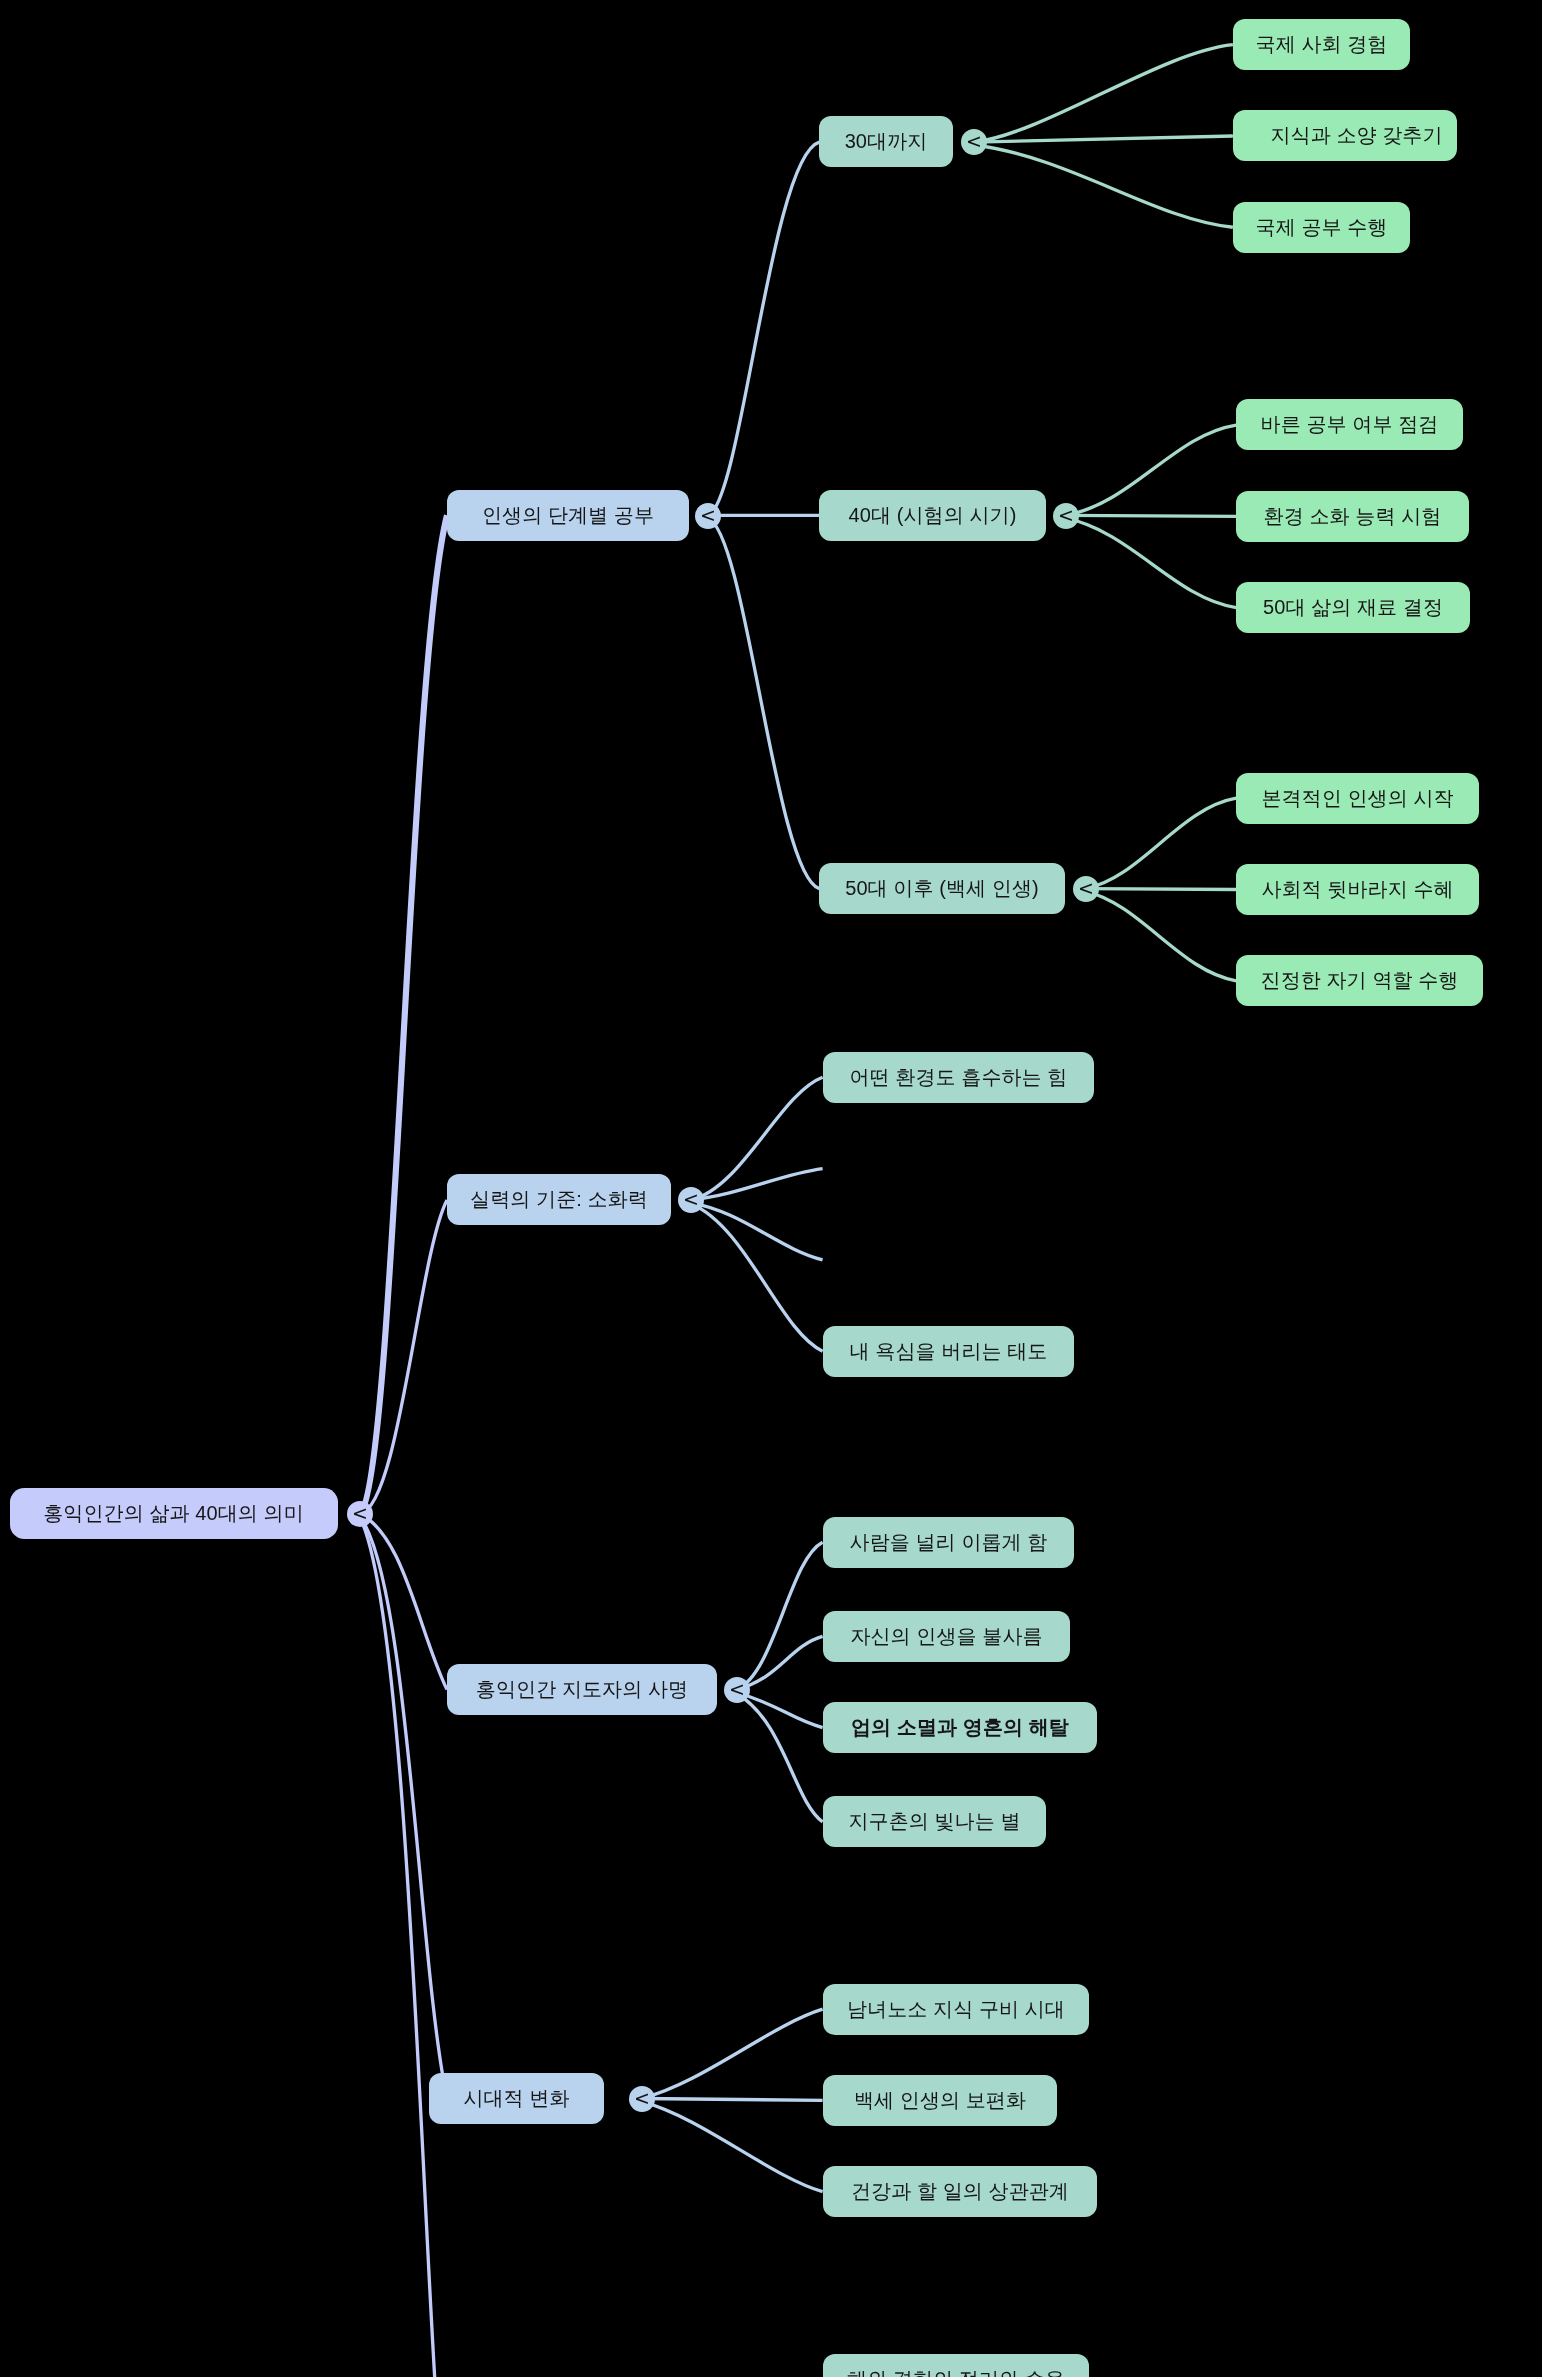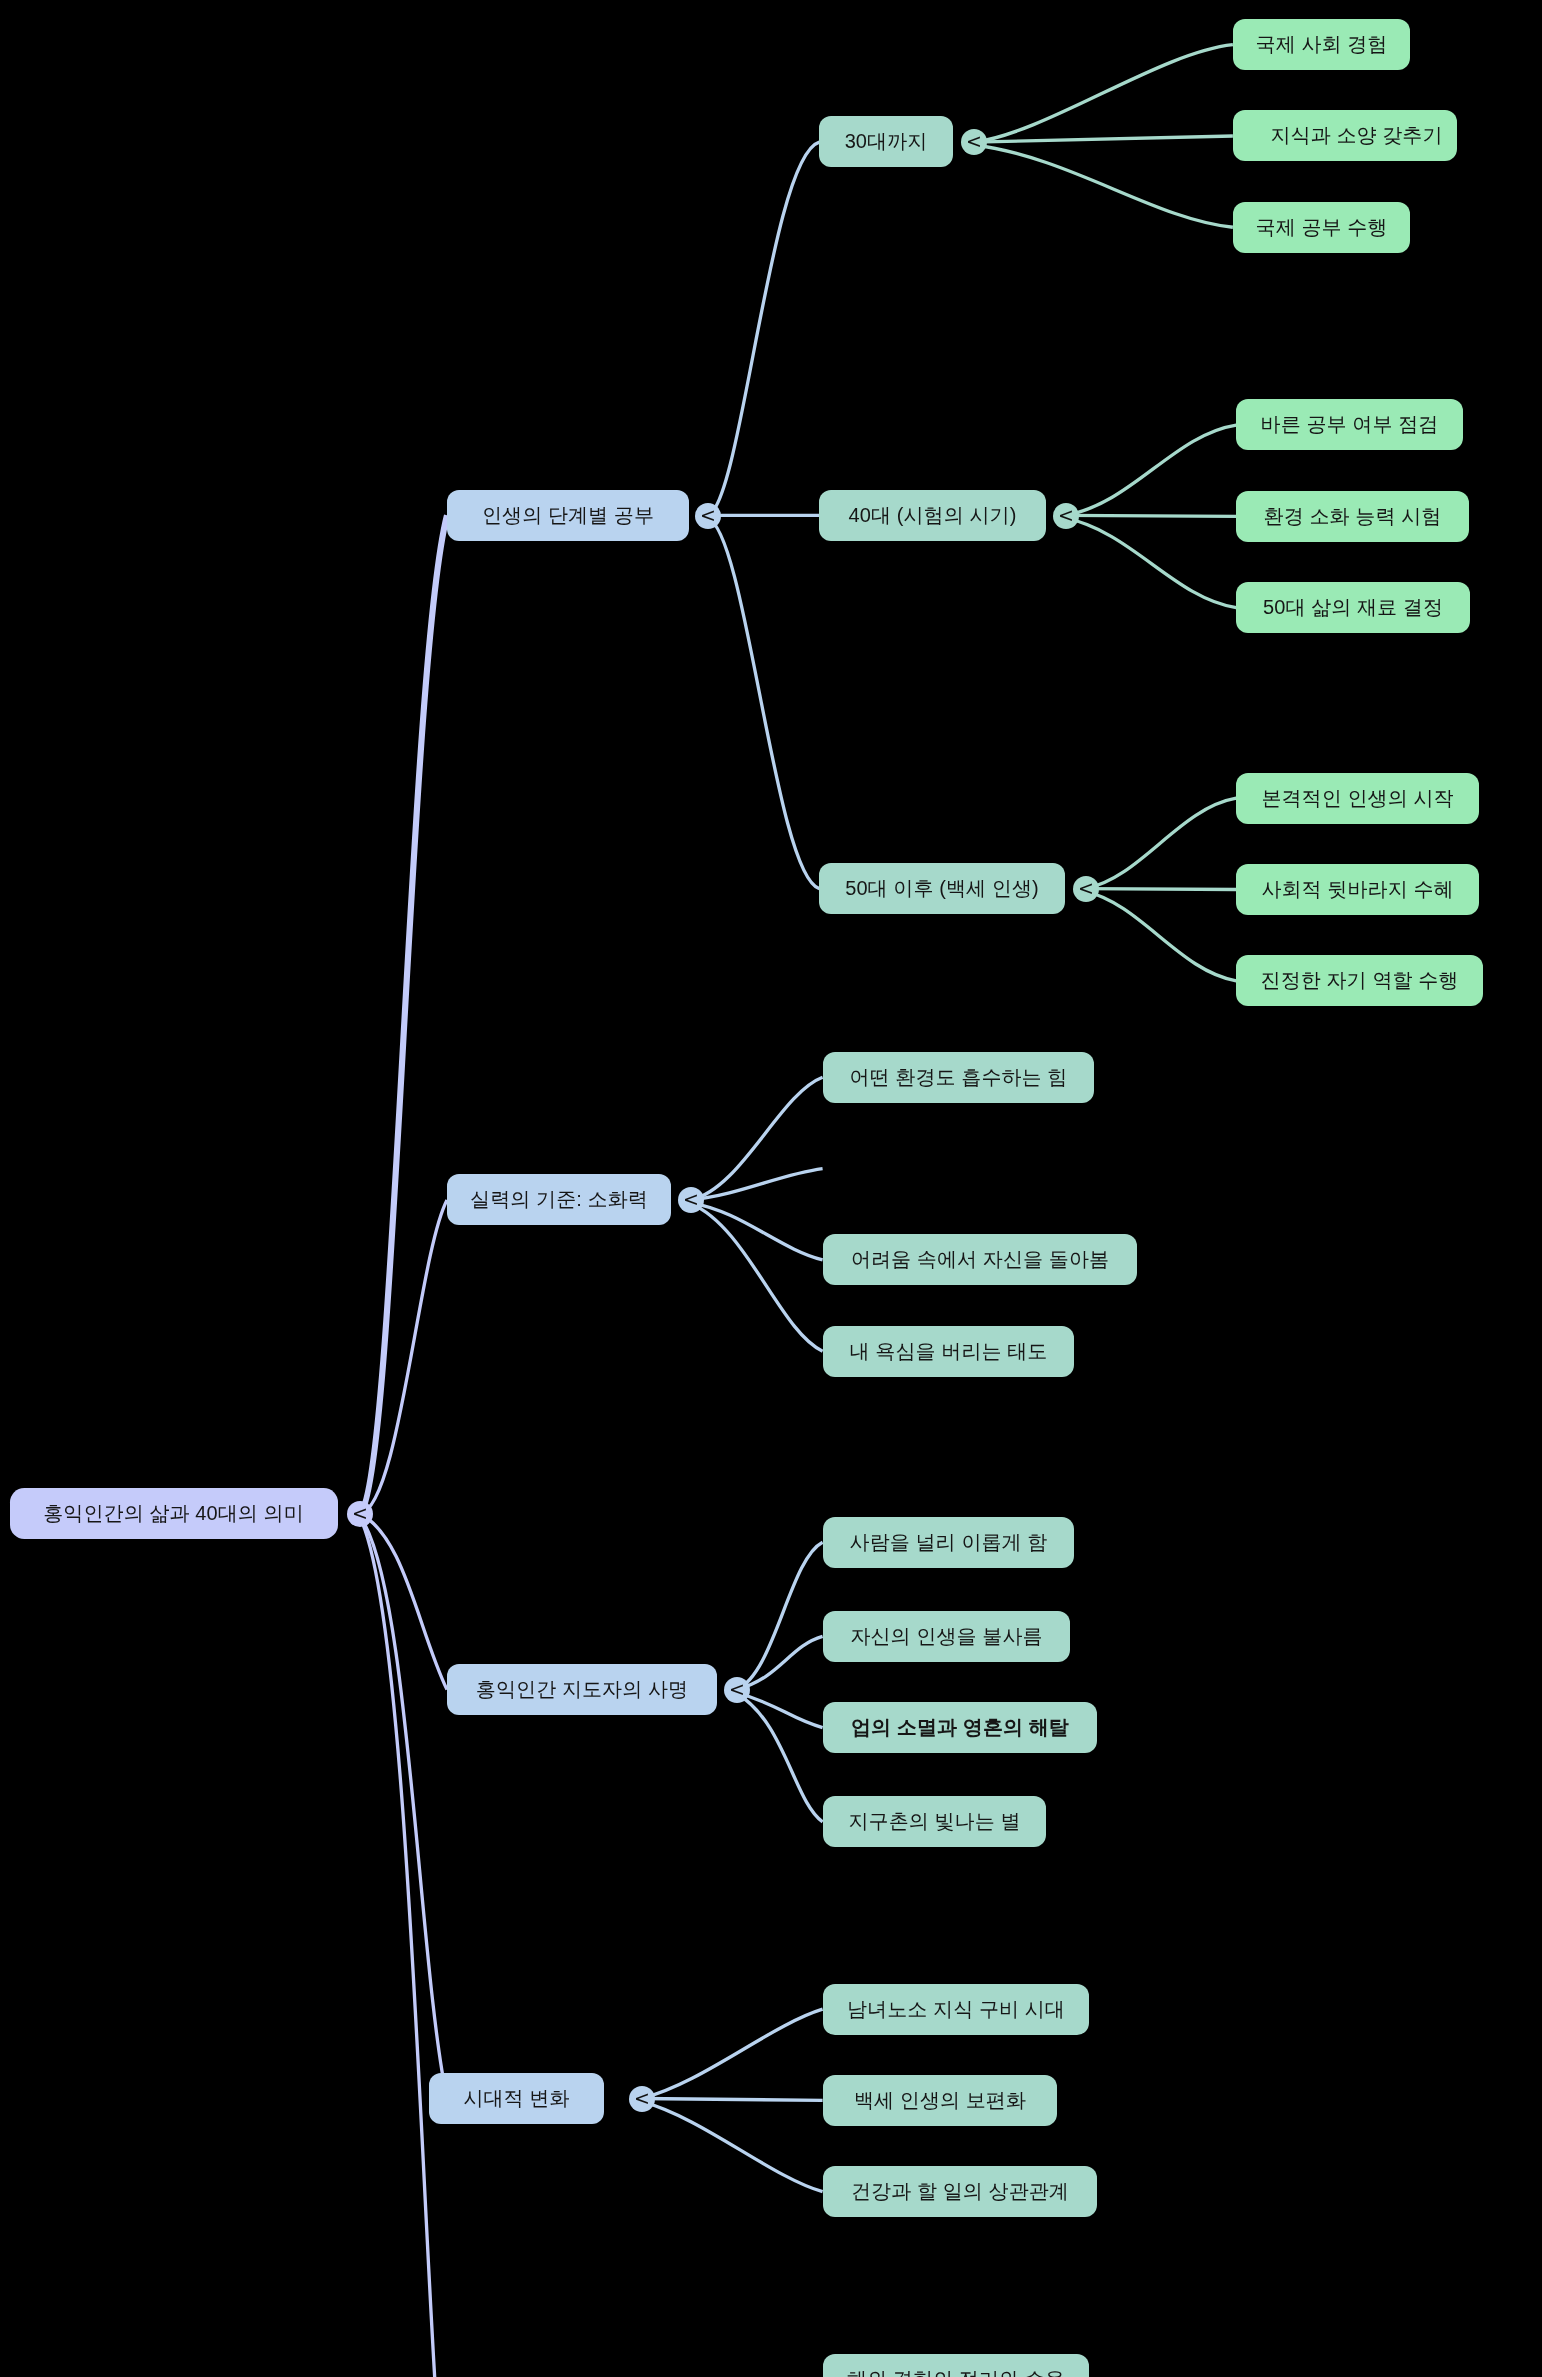--- a/index.html
+++ b/index.html
@@ -174,23 +174,20 @@
   <div class="node lvl1" style="left: 447px; top: 1174px; width: 224px; height: 51px; background: rgb(185, 211, 239);">
       <span>실력의 기준: 소화력</span>
     </div>
   <div class="toggle t-blue" style="left: 678px; top: 1187px; background: rgb(185, 211, 239);">
       <span>&lt;</span>
     </div>
 
   <div class="node lvl2" style="left: 823px; top: 1052px; width: 271px; height: 51px; background: rgb(166, 217, 203);">
       <span>어떤 환경도 흡수하는 힘</span>
     </div>
-  <div class="node lvl2" style="left: 823px; top: 1234px; width: 314px; height: 51px; background: rgb(166, 217, 203);">
-      <span>어려움 속에서 자신을 돌아봄</span>
-    </div>
   <div class="node lvl2" style="left: 823px; top: 1326px; width: 251px; height: 51px; background: rgb(166, 217, 203);">
       <span>내 욕심을 버리는 태도</span>
     </div>
 
   <div class="node lvl1" style="left: 447px; top: 1664px; width: 270px; height: 51px; background: rgb(185, 211, 239);">
       <span>홍익인간 지도자의 사명</span>
     </div>
   <div class="toggle t-blue" style="left: 724px; top: 1677px; background: rgb(185, 211, 239);">
       <span>&lt;</span>
     </div>

